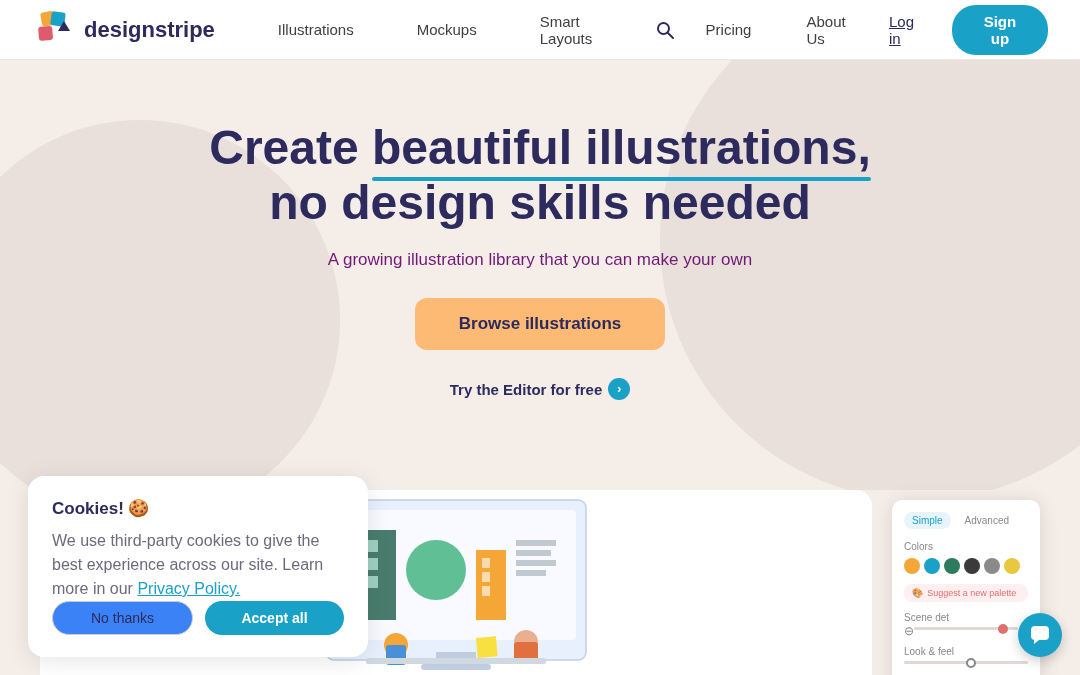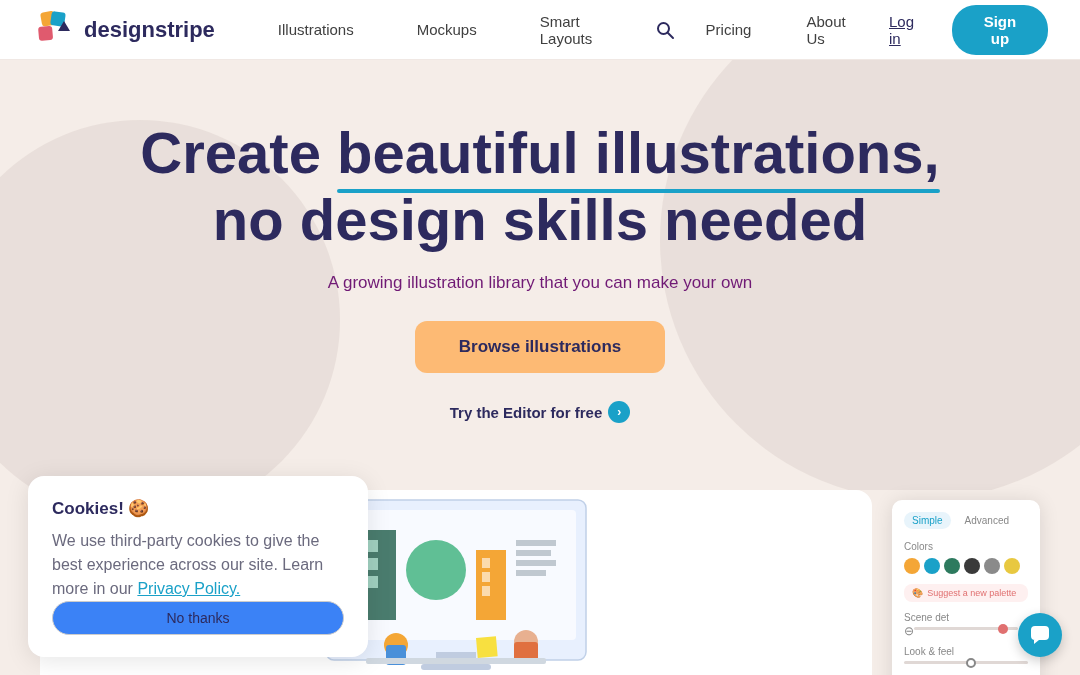--- a/index.html
+++ b/index.html
@@ -33,21 +33,21 @@
       height: 430px; display: flex; flex-direction: column; align-items: center; justify-content: flex-start;
     }
     .hero-bg-circle {
       position: absolute; border-radius: 50%; background: rgba(200,185,180,0.25);
       pointer-events: none;
     }
     .hero-bg-circle.c1 { width: 400px; height: 400px; left: -60px; top: 60px; }
     .hero-bg-circle.c2 { width: 520px; height: 520px; right: -100px; top: -80px; }
 
     .hero h1 {
-      font-size: 58px; font-weight: 800; color: #2d2a5e; line-height: 1.15;
+      font-size: 48px; font-weight: 800; color: #2d2a5e; line-height: 1.15;
       max-width: 800px; position: relative; z-index: 2;
     }
     .hero h1 .underline-word {
       position: relative; display: inline-block;
     }
     .hero h1 .underline-word::after {
       content: ''; position: absolute; bottom: -6px; left: 0; width: 100%; height: 4px;
       background: #1aa1c8; border-radius: 2px;
     }
     .hero-subtitle {
@@ -193,20 +193,21 @@
 
 <div class="bottom-row">
 
   <div class="cookies-banner">
     <div class="cookies-title">Cookies! 🍪</div>
     <div class="cookies-text">
       We use third-party cookies to give the best experience across our site. Learn more in our <a href="#">Privacy Policy.</a>
     </div>
     <div class="cookies-actions">
       <button class="btn-no-thanks">No thanks</button>
+      <button class="btn-accept-all">Accept all</button>
     </div>
   </div>
 
   <div class="illustration-area">
     <svg width="100%" height="185" viewBox="0 0 580 185" fill="none" xmlns="http://www.w3.org/2000/svg">
 
       <rect width="580" height="185" fill="white"></rect>
 
       <rect x="160" y="10" width="260" height="160" rx="8" fill="#e8f0fe" stroke="#c0d0e8" stroke-width="1.5"></rect>
       <rect x="170" y="20" width="240" height="130" rx="4" fill="#f8faff"></rect>

